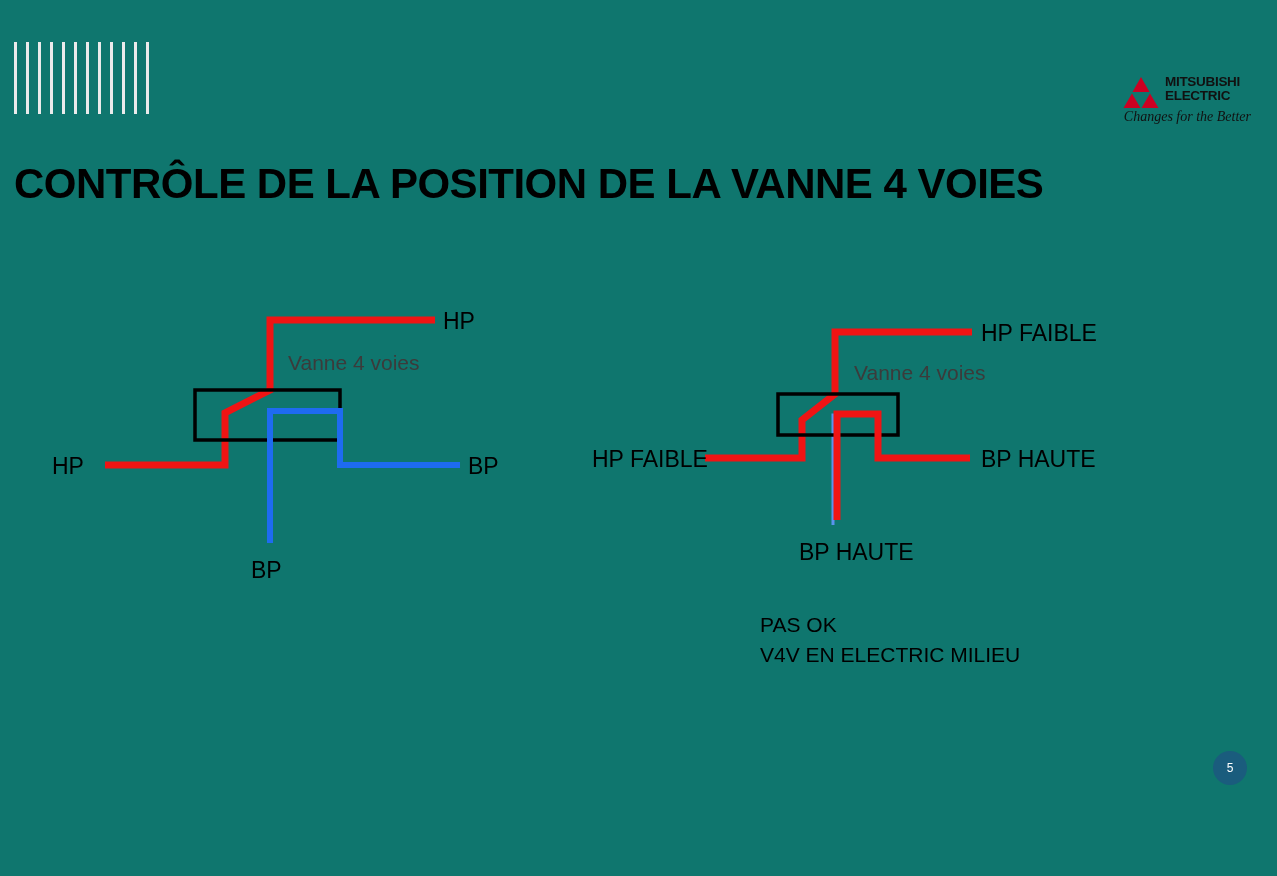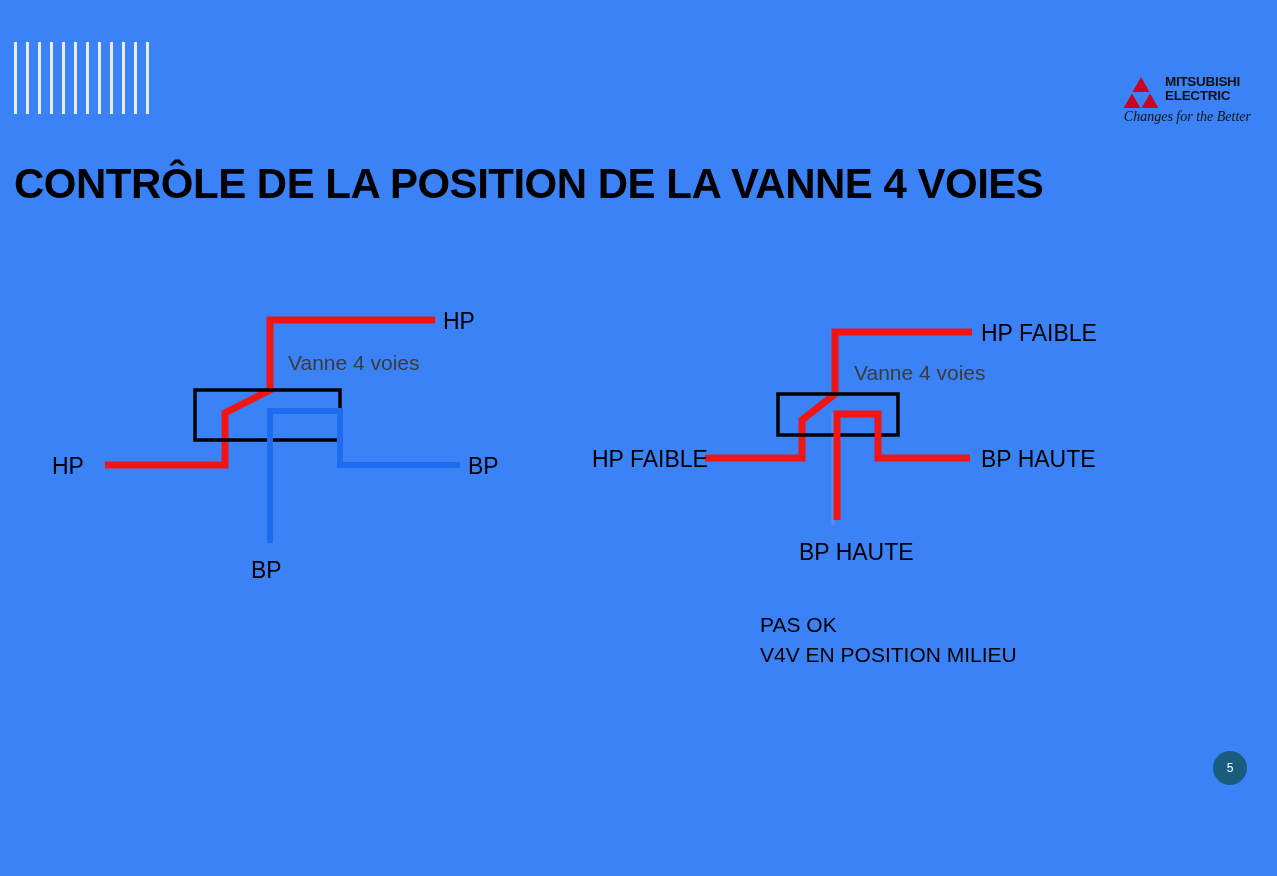--- a/index.html
+++ b/index.html
@@ -117,21 +117,21 @@
     font-family: "Liberation Sans", sans-serif;
     font-size: 12px;
     display: flex;
     align-items: center;
     justify-content: center;
   }
 </style>
 </head>
 <body>
 
-<div id="slide" style="background: #3b82f6;">
+<div id="slide" style="background: #0f766e;">
 
   <div id="hatch">
       <div class="bar" style="left: 0px; background: rgb(235, 235, 235);"></div>
       <div class="bar" style="left: 12px; background: rgb(235, 235, 235);"></div>
       <div class="bar" style="left: 24px; background: rgb(235, 235, 235);"></div>
       <div class="bar" style="left: 36px; background: rgb(235, 235, 235);"></div>
       <div class="bar" style="left: 48px; background: rgb(235, 235, 235);"></div>
       <div class="bar" style="left: 60px; background: rgb(235, 235, 235);"></div>
       <div class="bar" style="left: 72px; background: rgb(235, 235, 235);"></div>
       <div class="bar" style="left: 84px; background: rgb(235, 235, 235);"></div>
@@ -191,17 +191,17 @@
       <text x="264" y="85" font-family="Liberation Sans, sans-serif" font-size="21" fill="#3b3b3b">Vanne 4 voies</text>
 
       <text x="391" y="46" font-family="Liberation Sans, sans-serif" font-size="23" fill="#000000">HP FAIBLE</text>
       <text x="2" y="172" font-family="Liberation Sans, sans-serif" font-size="23" fill="#000000">HP FAIBLE</text>
       <text x="391" y="172" font-family="Liberation Sans, sans-serif" font-size="23" fill="#000000">BP HAUTE</text>
       <text x="209" y="265" font-family="Liberation Sans, sans-serif" font-size="23" fill="#000000">BP HAUTE</text>
     </svg>
   </div>
 
   <div class="caption" style="left:760px; top:610px;">PAS OK
-V4V EN POSITION MILIEU</div>
+V4V EN ELECTRIC MILIEU</div>
 
   <div id="page-badge" style="background: rgb(26, 92, 125);">5</div>
 
 </div>
 
 </body></html>

